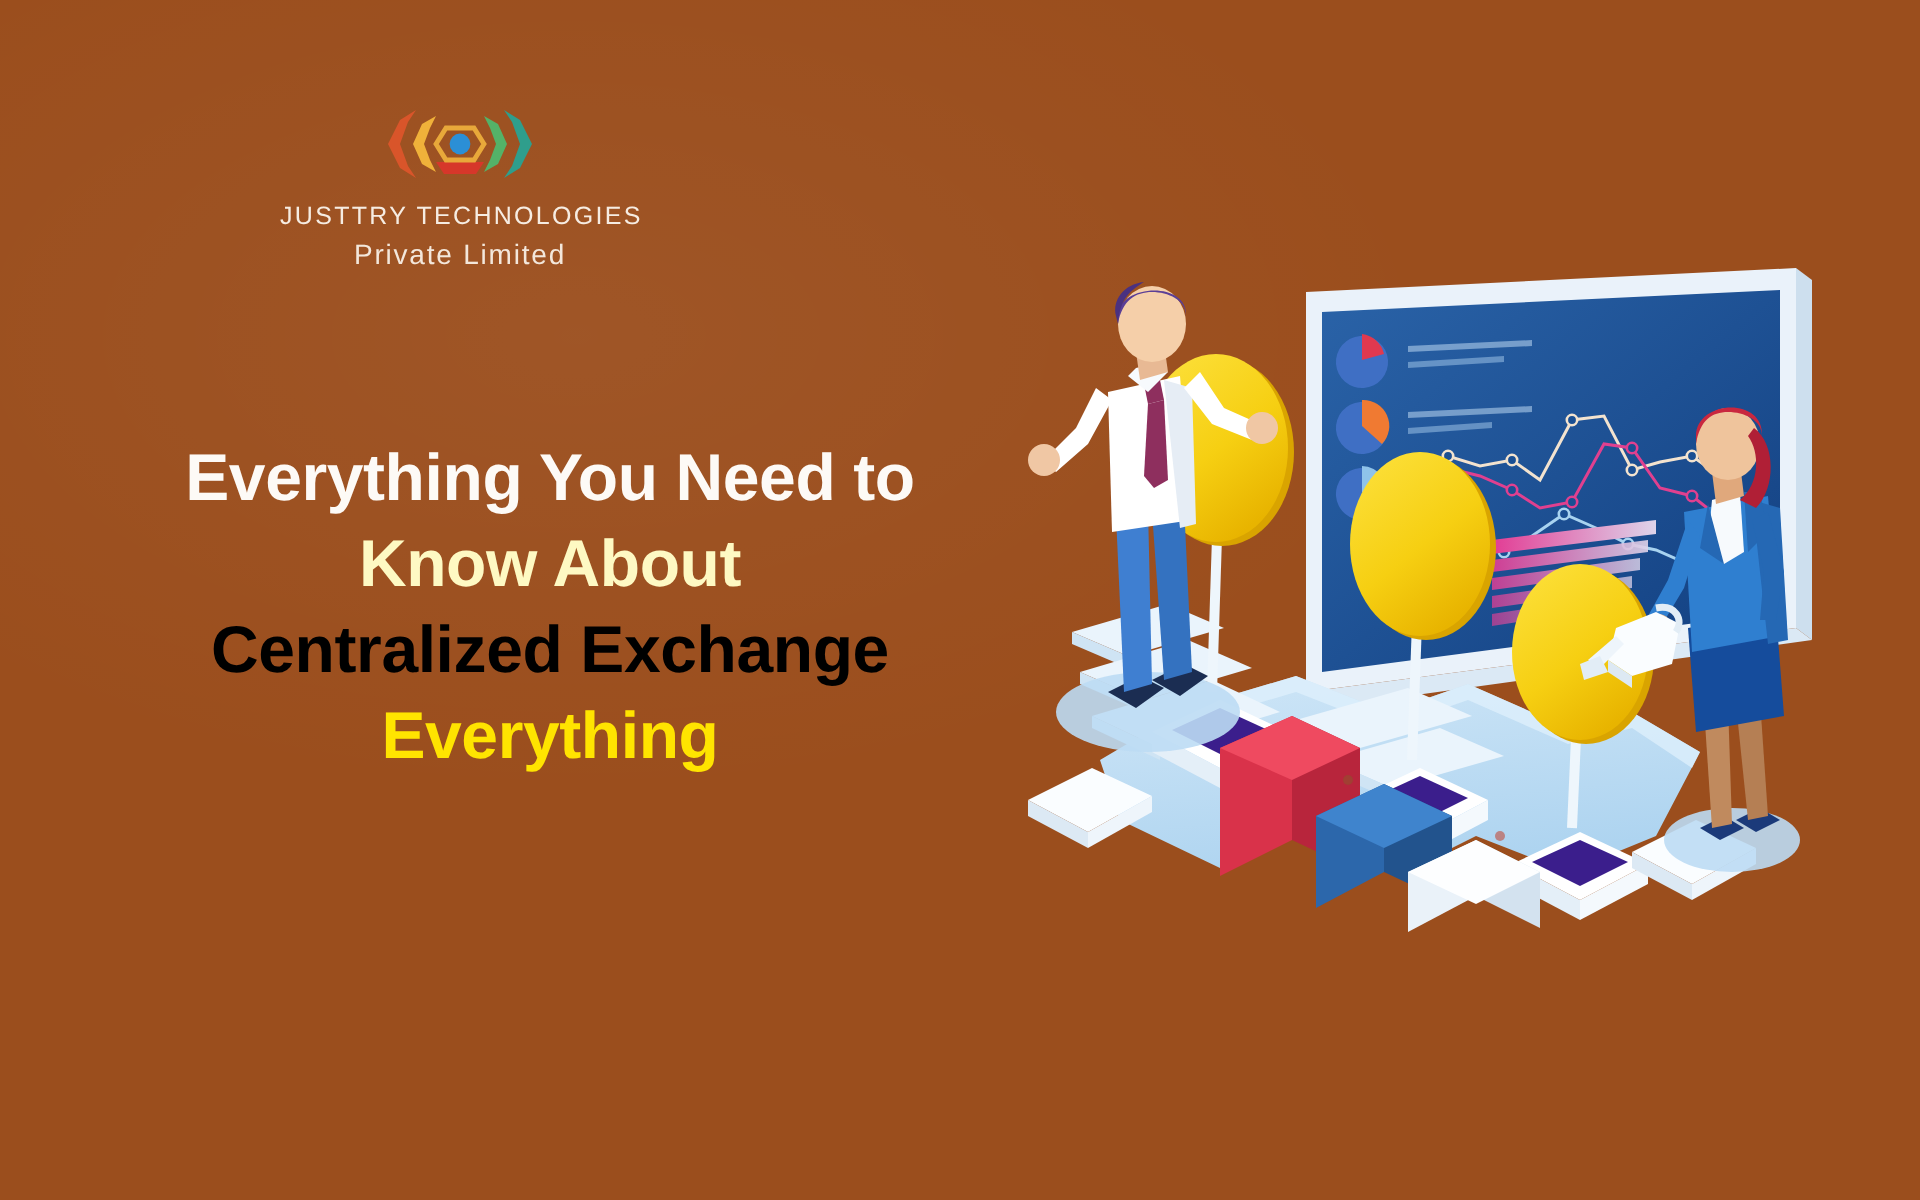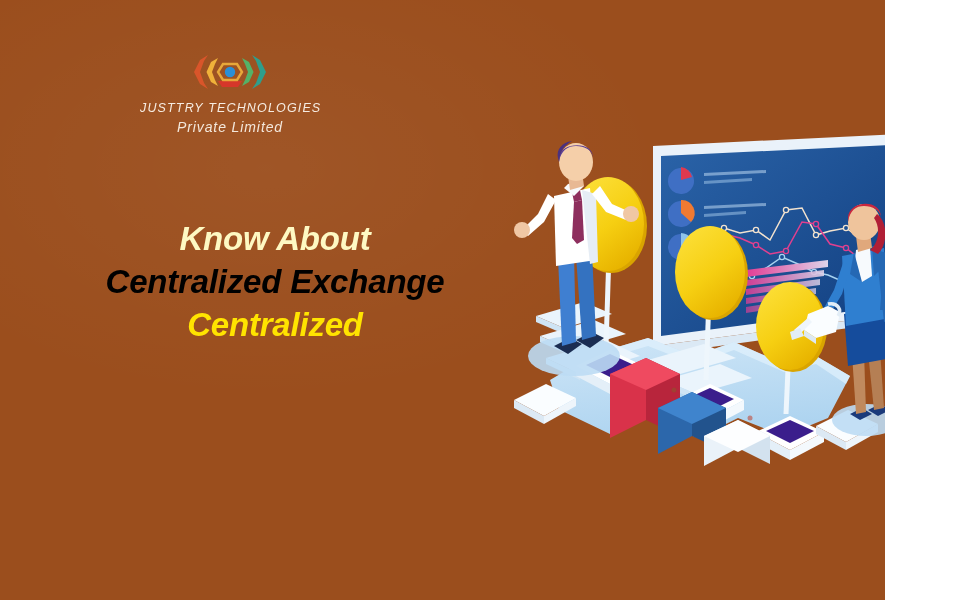--- a/index.html
+++ b/index.html
@@ -6,25 +6,24 @@
   html, body {
     margin: 0;
     padding: 0;
     background: #ffffff;
   }
   body {
     font-family: "Liberation Sans", sans-serif;
   }
   .banner {
     position: relative;
-    width: 885px;
+    width: 960px;
     height: 600px;
     overflow: hidden;
     background: #9b4e1d;
-    font-style: italic;
   }
   
   .banner::before {
     content: "";
     position: absolute;
     inset: 0;
     background: radial-gradient(ellipse 70% 60% at 30% 28%, rgba(255,255,255,0.045), rgba(0,0,0,0) 65%);
     pointer-events: none;
   }
 
@@ -105,23 +104,24 @@
 
       <path d="M35 16 L49 16 L54 24 L49 32 L35 32 L30 24 Z" fill="none" stroke="#e8a83a" stroke-width="2.4"></path>
 
       <circle cx="42" cy="24" r="5.2" fill="#2b8fd6"></circle>
     </svg>
     <div class="logo-name">JUSTTRY TECHNOLOGIES</div>
     <div class="logo-sub">Private Limited</div>
   </div>
 
   <div class="headline">
+    <span class="l1">Everything You Need to</span>
     <span class="l2">Know About</span>
     <span class="l3">Centralized Exchange</span>
-    <span class="l4">Centralized</span>
+    <span class="l4">Everything</span>
   </div>
 
   <div class="art">
     <svg viewBox="0 0 452 372">
       <defs>
         <linearGradient id="screenG" x1="0" y1="0" x2="1" y2="1">
           <stop offset="0%" stop-color="#2a63a8"></stop>
           <stop offset="100%" stop-color="#123f80"></stop>
         </linearGradient>
         <linearGradient id="coinG" x1="0" y1="0" x2="0.6" y2="1">

